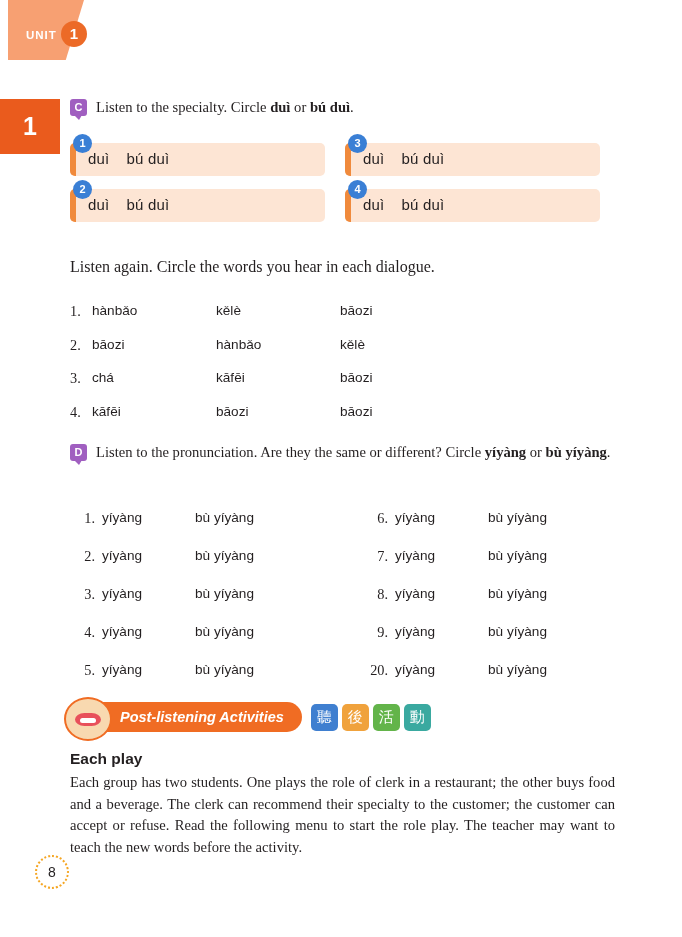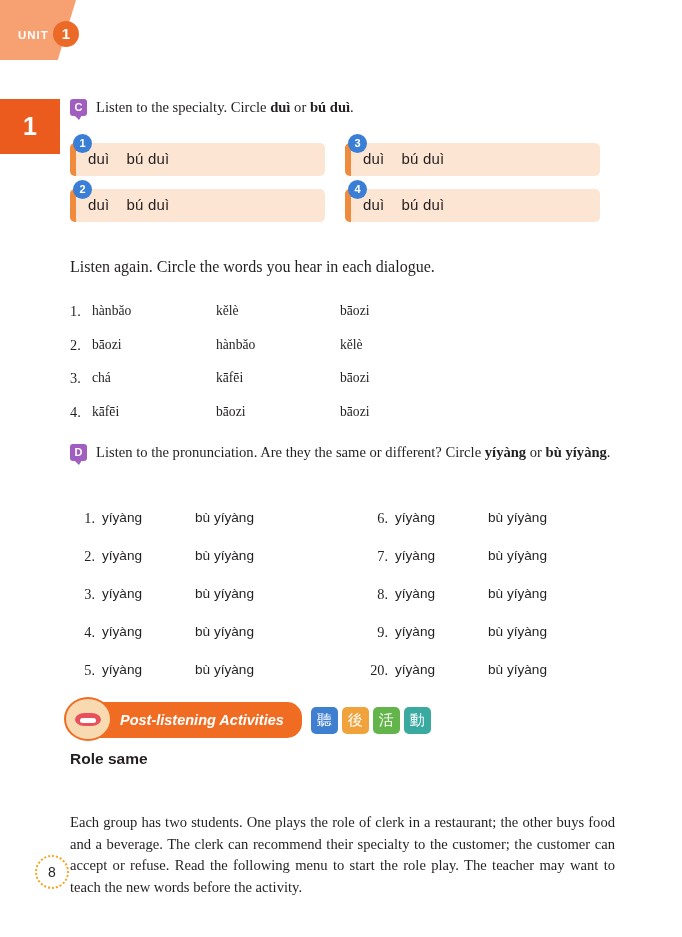--- a/index.html
+++ b/index.html
@@ -13,21 +13,21 @@
     font-family: "Liberation Serif", serif;
     color: #231f20;
     position: relative;
     overflow: hidden;
   }
 
   
   .unit-header {
     position: absolute;
     top: 0;
-    left: 0;
+    left: 8px;
     width: 88px;
     height: 62px;
     text-decoration: underline;
   }
   .unit-header .shape {
     position: absolute;
     top: 0;
     left: 0;
     width: 76px;
     height: 60px;
@@ -179,21 +179,21 @@
   
   .word-table {
     position: absolute;
     left: 70px;
     top: 303px;
     width: 420px;
     font-size: 14.3px;
   }
   .word-table .wrow { display: flex; margin-bottom: 16.5px; }
   .word-table .widx { width: 22px; }
-  .word-table .wcell { font-family: Liberation Serif, serif; font-size: 13.6px; }
+  .word-table .wcell { font-family: Liberation Sans, sans-serif; font-size: 13.6px; }
   .word-table .c1 { width: 124px; }
   .word-table .c2 { width: 124px; }
   .word-table .c3 { width: 120px; }
 
   
   .sec-d {
     position: absolute;
     left: 70px;
     top: 442px;
     width: 545px;
@@ -217,21 +217,21 @@
   
   .banner {
     position: absolute;
     left: 70px;
     top: 702px;
     display: flex;
     align-items: center;
   }
   .banner .pill {
     position: relative;
-    height: 36px;
+    height: 30px;
     background: #f06c23;
     border-radius: 15px;
     display: flex;
     align-items: center;
     padding: 0 18px 0 50px;
   }
   .banner .pill-label {
     font-family: "Liberation Sans", sans-serif;
     font-size: 14.5px;
     font-weight: bold;
@@ -298,21 +298,20 @@
     font-weight: bold;
   }
   .roleplay-body {
     position: absolute;
     left: 70px;
     top: 772px;
     width: 545px;
     font-size: 14.6px;
     line-height: 1.48;
     text-align: justify;
-    margin-top: 40px;
   }
 
   
   .page-num-wrap {
     position: absolute;
     left: 35px;
     bottom: 48px;
     width: 34px;
     height: 34px;
   }
@@ -500,19 +499,19 @@
     <div class="pill-label">Post-listening Activities</div>
   </div>
   <div class="hanzi">
     <div class="hz c-blue">聽</div>
     <div class="hz c-orange">後</div>
     <div class="hz c-green">活</div>
     <div class="hz c-teal">動</div>
   </div>
 </div>
 
-<div class="roleplay-title">Role same</div>
+<div class="roleplay-title">Each play</div>
 <div class="roleplay-body">Each group has two students.  One plays the role of clerk in a restaurant; the other buys food and a beverage.  The clerk can recommend their specialty to the customer; the customer can accept or refuse.  Read the following menu to start the role play.   The teacher may want to teach the new words before the activity.</div>
 
 <div class="page-num-wrap">
   <div class="ring"></div>
   <div class="pnum">8</div>
 </div>
 
 </body></html>

